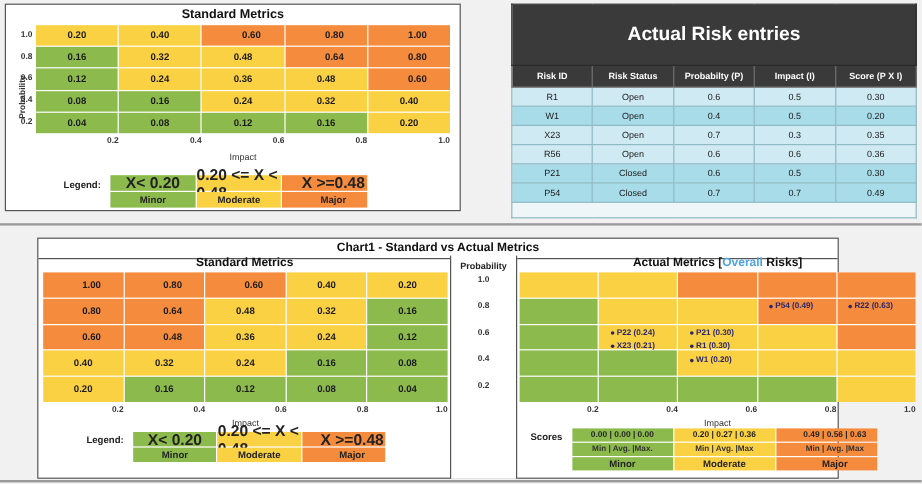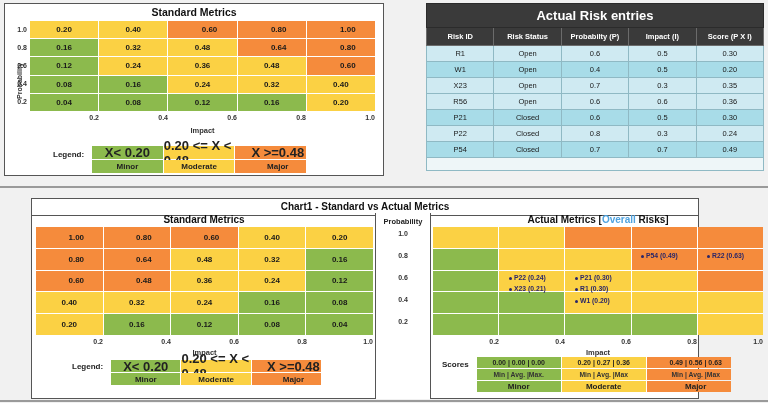--- a/index.html
+++ b/index.html
@@ -32,40 +32,40 @@
     font-size:7px;font-weight:bold;color:#333;
   }
   .axis-title-y{
     position:absolute;
     transform:rotate(-90deg);
     transform-origin:left top;
     font-size:7px;font-weight:bold;color:#333;
     white-space:nowrap;
   }
   .xlab{position:absolute;font-size:7px;font-weight:bold;color:#333;text-align:right;}
-  .axis-title-x{position:absolute;font-size:7.5px;font-weight:bold;color:#333;text-align:center;}
+  .axis-title-x{position:absolute;font-size:7.5px;font-weight:normal;color:#333;text-align:center;}
   .chart-title{
     text-align:center;font-size:10.5px;font-weight:bold;color:#111;
   }
 
   
   .legend-wrap{position:absolute;display:flex;align-items:flex-start;}
   .legend-label{font-size:8px;font-weight:bold;color:#222;margin-right:8px;padding-top:4px;}
   .legend-grid{display:grid;grid-template-columns:repeat(3,1fr);gap:1px;}
   .legend-cell{
     display:flex;align-items:center;justify-content:center;
     font-size:13px;font-weight:bold;color:#222;height:13px;
   }
   .legend-cell.row2{font-size:8px;}
 
   
   table.risk{border-collapse:collapse;width:100%;table-layout:fixed;}
   table.risk .ttitle td{
     background:#3a3a3a;color:#ffffff;font-weight:bold;
-    font-size:13px;text-align:center;padding:4px 0;
+    font-size:16px;text-align:center;padding:16px 0;
     border:1px solid #2b2b2b;
   }
   table.risk th{
     background:#3a3a3a;color:#ffffff;font-weight:bold;
     font-size:7.5px;text-align:center;padding:4px 0;
     border:1px solid #6b6b6b;
   }
   table.risk td.cellv{
     text-align:center;font-size:7.5px;color:#1a1a1a;
     padding:3px 0;border:1px solid #8fb9c4;
@@ -227,27 +227,20 @@
         <td class="cellv">0.6</td>
         <td class="cellv">0.6</td>
         <td class="cellv">0.36</td>
       </tr>
       <tr class="rowB">
         <td class="cellv">P21</td>
         <td class="cellv">Closed</td>
         <td class="cellv">0.6</td>
         <td class="cellv">0.5</td>
         <td class="cellv">0.30</td>
-      </tr>
-      <tr class="rowA">
-        <td class="cellv">P22</td>
-        <td class="cellv">Closed</td>
-        <td class="cellv">0.8</td>
-        <td class="cellv">0.3</td>
-        <td class="cellv">0.24</td>
       </tr>
       <tr class="rowB">
         <td class="cellv">P54</td>
         <td class="cellv">Closed</td>
         <td class="cellv">0.7</td>
         <td class="cellv">0.7</td>
         <td class="cellv">0.49</td>
       </tr>
       <tr class="filler">
         <td colspan="5"></td>

